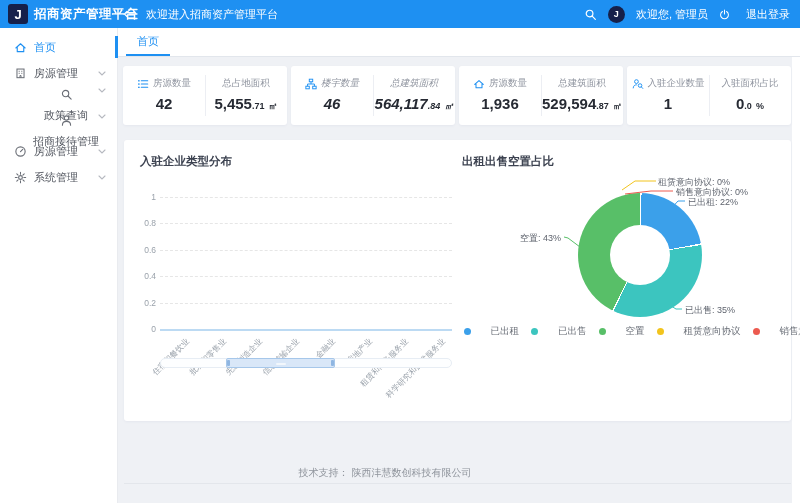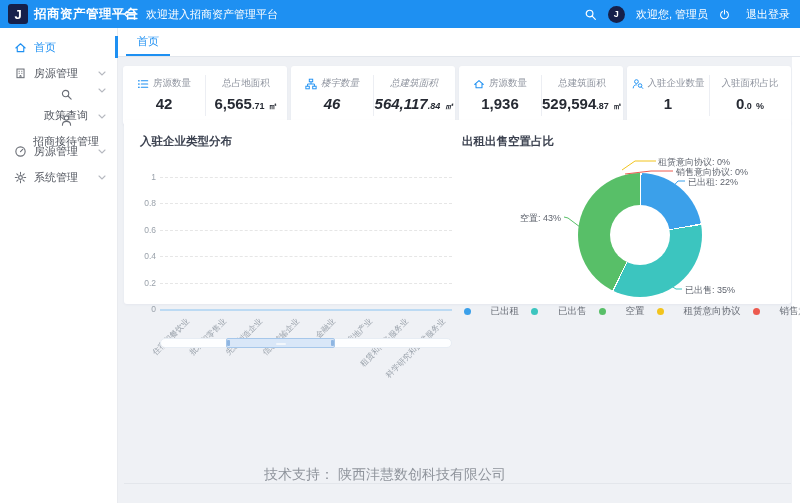--- a/index.html
+++ b/index.html
@@ -39,21 +39,21 @@
   .stat-card { position:absolute; top:66px; height:59px; width:164px; background:#fff; border-radius:3px; box-shadow:0 1px 3px rgba(30,60,110,.05); }
   .stat-half { position:absolute; top:0; width:50%; height:100%; }
   .stat-half.lh { left:0; } .stat-half.rh { right:0;padding-left:48px; }
   .stat-divider { position:absolute; left:50%; top:9px; bottom:9px; width:1px; background:#eceef3; }
   .stat-label-row { position:absolute; left:0; right:0; top:11px; display:flex; align-items:center; justify-content:center; gap:4px; font-size:9.5px; color:#8e939e; white-space:nowrap; }
   .stat-label-row .c-icon { width:12px; height:12px; color:#1e90f2; flex:0 0 12px; }
   .stat-value { position:absolute; left:0; right:0; top:29px; text-align:center; font-size:15px; font-weight:bold; color:#262a33; white-space:nowrap; }
   .stat-value .small { font-size:9px; font-weight:bold; }
 
   
-  .panel { position:absolute; left:124px; top:120px; width:667px; height:184px; background:#fff; border-radius:3px; box-shadow:0 1px 3px rgba(30,60,110,.05);padding-left:44px; }
+  .panel { position:absolute; left:124px; top:140px; width:667px; height:281px; background:#fff; border-radius:3px; box-shadow:0 1px 3px rgba(30,60,110,.05);padding-left:44px; }
   .chart-title { position:absolute; font-size:11.5px; font-weight:bold; color:#3c4250; }
   #bar-title { left:16px; top:14px; } #pie-title { left:338px; top:14px; }
 
   .bar-plot { position:absolute; left:36px; top:57px; width:292px; height:132px; }
   .gridline { position:absolute; left:0; width:292px; height:0; border-top:1px dashed #e6e6e6; }
   .gridline.axisline { border-top:2px solid #bcdaf3; }
   .ytick { position:absolute; left:-30px; width:26px; text-align:right; font-size:8.5px; color:#9aa2ab; }
   .xtick { position:absolute; font-size:8px; color:#9aa2ab; white-space:nowrap; transform:rotate(-45deg); transform-origin:100% 0; }
 
   .dz-track { position:absolute; left:36px; top:218px; width:292px; height:10px; background:#fdfeff; border:1px solid #e7edf4; border-radius:5px; }
@@ -66,21 +66,21 @@
   .leader-svg { position:absolute; left:0; top:0; width:667px; height:244px; pointer-events:none; }
   .leader-svg polyline { fill:none; stroke-width:1; }
   .pie-ann { position:absolute; font-size:9px; color:#5f646e; white-space:nowrap; }
   #ann-0 { left:534px; top:36px; } #ann-1 { left:552px; top:46px; } #ann-2 { left:564px; top:56px; }
   #ann-3 { right:230px; top:92px; } #ann-4 { left:561px; top:164px; }
   .pie-legend { position:absolute; left:376px; top:185px; width:300px; display:flex; justify-content:center; align-items:center; gap:12px; }
   .legend-item { display:flex; align-items:center; gap:20px; font-size:9.5px; color:#666b74; white-space:nowrap; cursor:pointer; }
   .legend-dot { width:7px; height:7px; border-radius:50%; flex:0 0 7px; }
 
   
-  .footer-text { position:absolute; left:118px; top:466px; width:534px; text-align:center; font-size:14px; color:#8f949c; }
+  .footer-text { position:absolute; left:118px; top:466px; width:534px; text-align:center; font-size:10px; color:#8f949c; }
   .footer-line { position:absolute; left:124px; top:483px; width:667px; height:1px; background:#e3e6eb; }
 
   svg.ic { display:block; width:100%; height:100%; }
 </style>
 </head>
 <body>
 
 <div id="stage">
 
   <header class="header" style="background-color: rgb(30, 144, 242);">
@@ -219,21 +219,21 @@
           </span>
           <span>房源数量</span>
         </div>
       <div class="stat-value">42</div>
     </div>
     <div class="stat-divider"></div>
     <div class="stat-half rh">
       <div class="stat-label-row">
           <span>总占地面积</span>
         </div>
-      <div class="stat-value"><span>6,565</span><span class="small">.71</span> <span class="small">㎡</span></div>
+      <div class="stat-value"><span>5,455</span><span class="small">.71</span> <span class="small">㎡</span></div>
     </div>
   </div>
 
   <div class="stat-card" style="left:291px;font-style:italic;">
     <div class="stat-half lh">
       <div class="stat-label-row">
           <span class="c-icon">
             <svg class="ic" viewBox="0 0 14 14">
               <rect x="5" y="1.4" width="4" height="3" stroke="currentColor" stroke-width="1.1" fill="none"></rect>
               <rect x="1" y="9.6" width="4" height="3" stroke="currentColor" stroke-width="1.1" fill="none"></rect>

